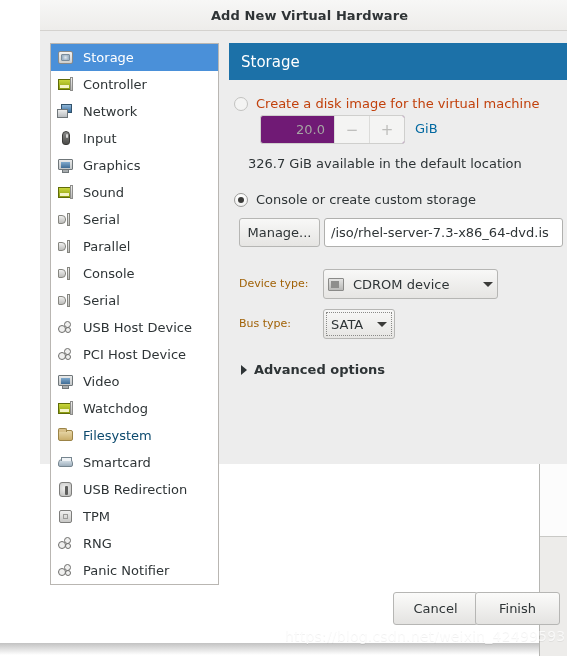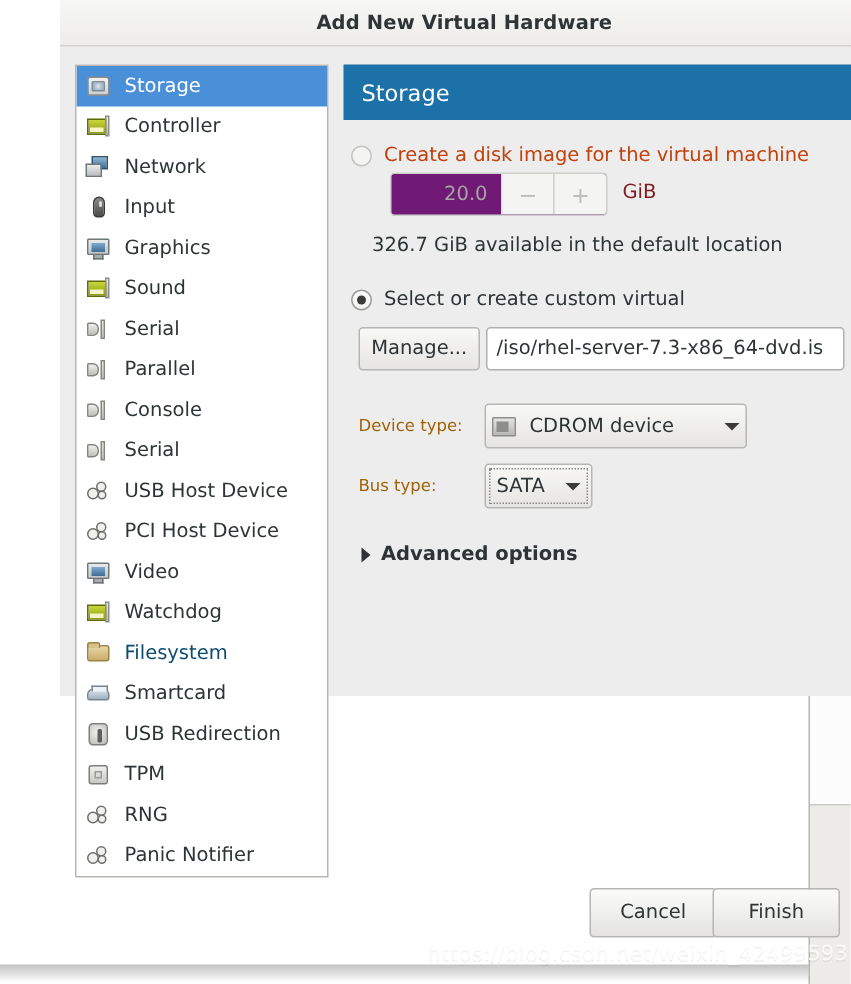--- a/index.html
+++ b/index.html
@@ -266,21 +266,21 @@
     padding-right: 9px; font-size: 13px; color: #a5a5a3;
   }
   .spin-btn {
     width: 35px; display: flex; align-items: center; justify-content: center;
     border-left: 1px solid #dcdcda;
     color: #bdbdbb; font-size: 15px;
     background: #f4f4f3;
   }
   #gib-unit {
     position: absolute; left: 186px; top: 41px;
-    font-size: 13px; color: #7f1d1d;
+    font-size: 13px; color: #0369a1;
   }
   #avail-text {
     position: absolute; left: 19px; top: 76px;
     font-size: 13px; color: #2e3436;
   }
 
   #radio-custom-row { position: absolute; left: 5px; top: 112px; }
   #radio-disk-row { position: absolute; left: 5px; top: 16px; }
 
   #manage-btn {
@@ -574,21 +574,21 @@
       <div id="spin-val">20.0</div>
       <div class="spin-btn">−</div>
       <div class="spin-btn">+</div>
     </div>
     <span id="gib-unit">GiB</span>
 
     <span id="avail-text">326.7 GiB available in the default location</span>
 
     <div class="row" id="radio-custom-row">
       <span class="radio checked"></span>
-      <span class="radio-label">Select or create custom virtual</span>
+      <span class="radio-label">Console or create custom storage</span>
     </div>
 
     <div id="manage-btn">Manage...</div>
     <div id="path-field">/iso/rhel-server-7.3-x86_64-dvd.is</div>
 
     <span class="field-label" id="devtype-label">Device type:</span>
     <div id="devtype-combo">
       <span class="cd-ic"></span>
       <span class="cb-text">CDROM device</span>
       <span class="cb-arrow"></span>

